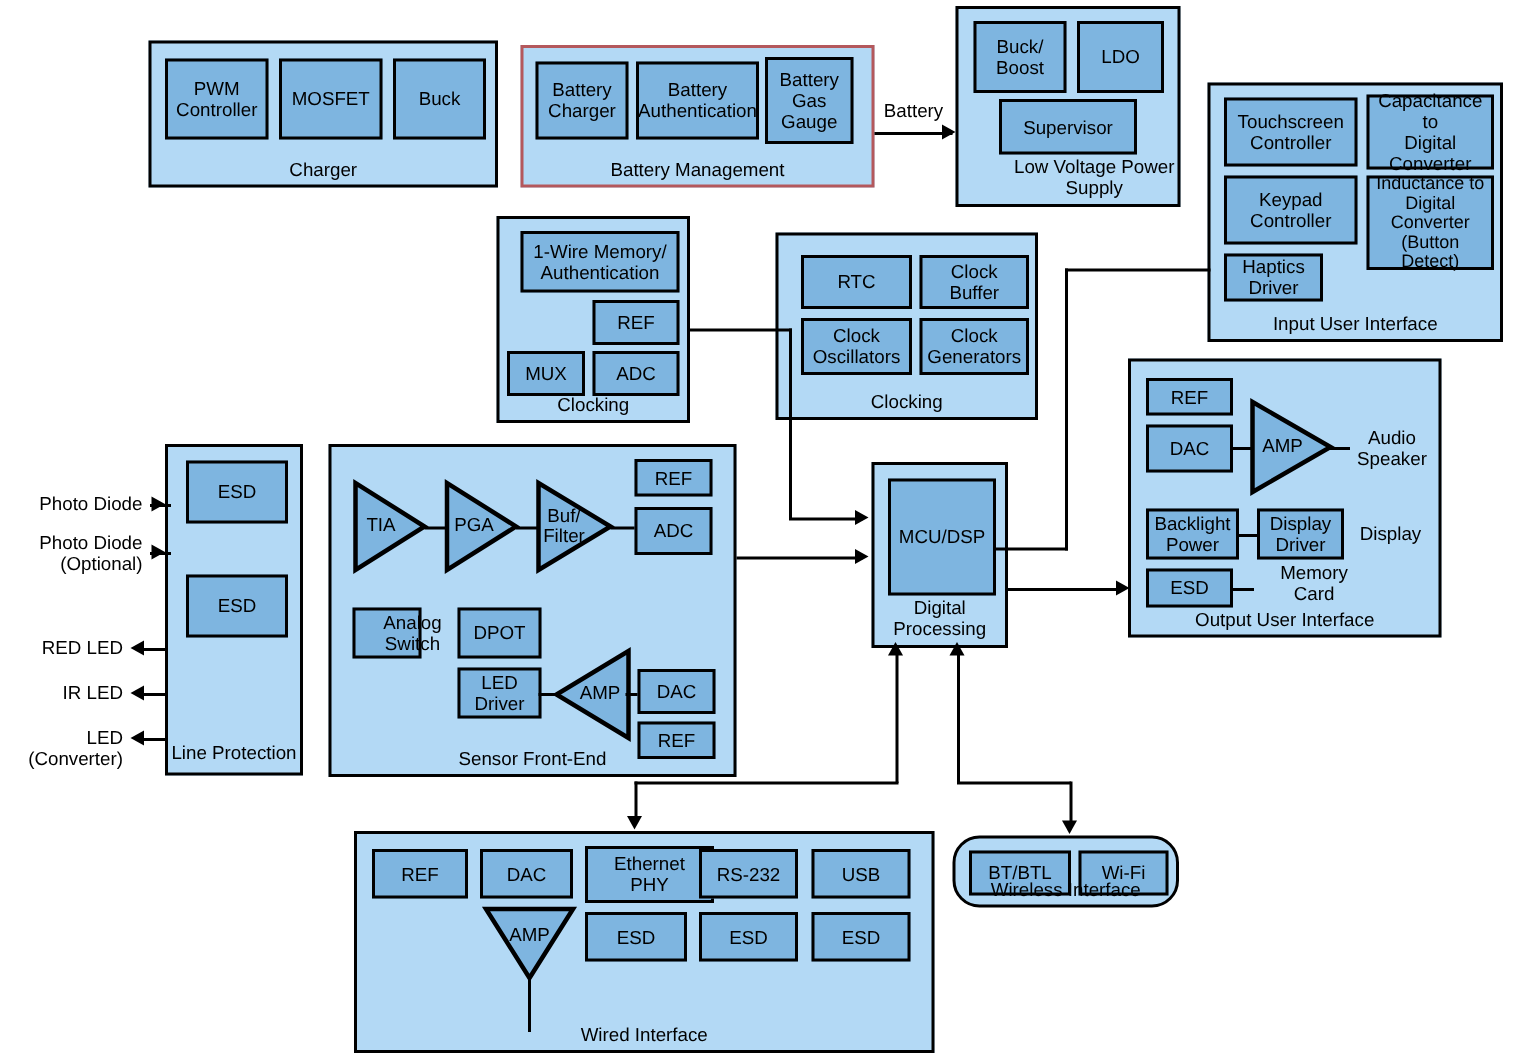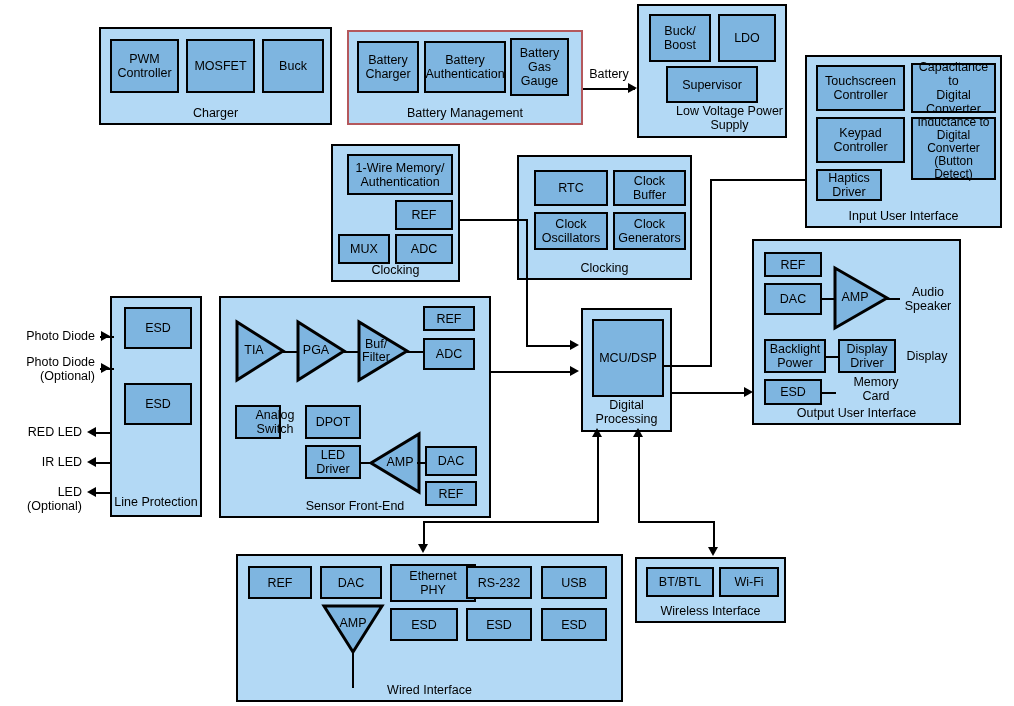--- a/index.html
+++ b/index.html
@@ -156,21 +156,21 @@
   <div class="arw right" style="left:101px; top:363px;"></div>
 
   <div class="lbl r" style="left:0px; top:425px; width:82px;">RED LED</div>
   <div class="ln h" style="left:96px; top:432px; width:16px;"></div>
   <div class="arw left" style="left:87px; top:427px;"></div>
 
   <div class="lbl r" style="left:0px; top:455px; width:82px;">IR LED</div>
   <div class="ln h" style="left:96px; top:462px; width:16px;"></div>
   <div class="arw left" style="left:87px; top:457px;"></div>
 
-  <div class="lbl r" style="left:0px; top:485px; width:82px;">LED (Optional)</div>
+  <div class="lbl r" style="left:0px; top:485px; width:82px;">LED (Converter)</div>
   <div class="ln h" style="left:96px; top:492px; width:16px;"></div>
   <div class="arw left" style="left:87px; top:487px;"></div>
 
   <div class="grp" style="left:219px; top:296px; width:272px; height:222px;">
 
     <div class="tri" style="left:14px; top:22px; width:50px; height:62px;">
       <svg viewBox="0 0 50 62" preserveAspectRatio="none">
         <polygon points="2,2 2,60 48,31" fill="#7eb5e0" stroke="#000" stroke-width="3"></polygon>
       </svg>
       <div class="tri-txt" style="left:2px; top:24px; width:34px;">TIA</div>
@@ -287,21 +287,21 @@
 
     <div class="grp-label">Wired Interface</div>
   </div>
 
   <div class="ln v" style="left:597px; top:434px; height:88px;"></div>
   <div class="arw up" style="left:592px; top:428px;"></div>
   <div class="ln h" style="left:423px; top:521px; width:176px;"></div>
   <div class="ln v" style="left:423px; top:521px; height:26px;"></div>
   <div class="arw down" style="left:418px; top:544px;"></div>
 
-  <div class="grp" style="left:635px; top:557px; width:151px; height:66px;">
+  <div class="grp" style="left:635px; top:557px; width:151px; height:48px;border-radius:18px;">
     <div class="blk" style="left:9px; top:8px; width:68px; height:30px;">BT/BTL</div>
     <div class="blk" style="left:82px; top:8px; width:60px; height:30px;">Wi-Fi</div>
     <div class="grp-label">Wireless Interface</div>
   </div>
 
   <div class="ln v" style="left:638px; top:434px; height:88px;"></div>
   <div class="arw up" style="left:633px; top:428px;"></div>
   <div class="ln h" style="left:638px; top:521px; width:76px;"></div>
   <div class="ln v" style="left:713px; top:521px; height:29px;"></div>
   <div class="arw down" style="left:708px; top:547px;"></div>

